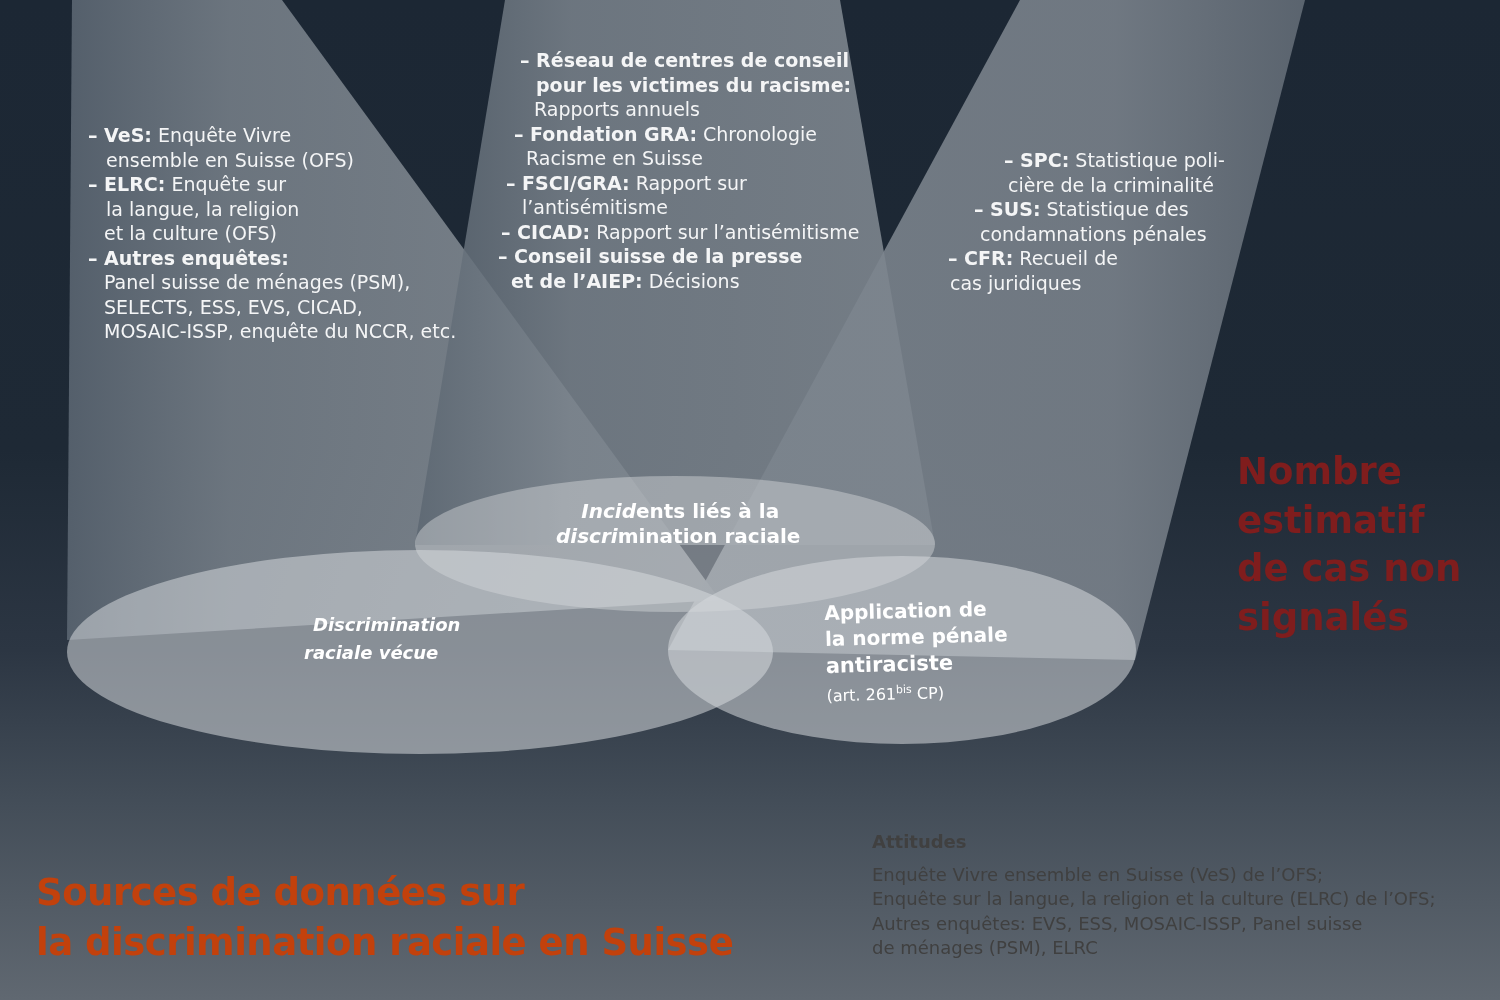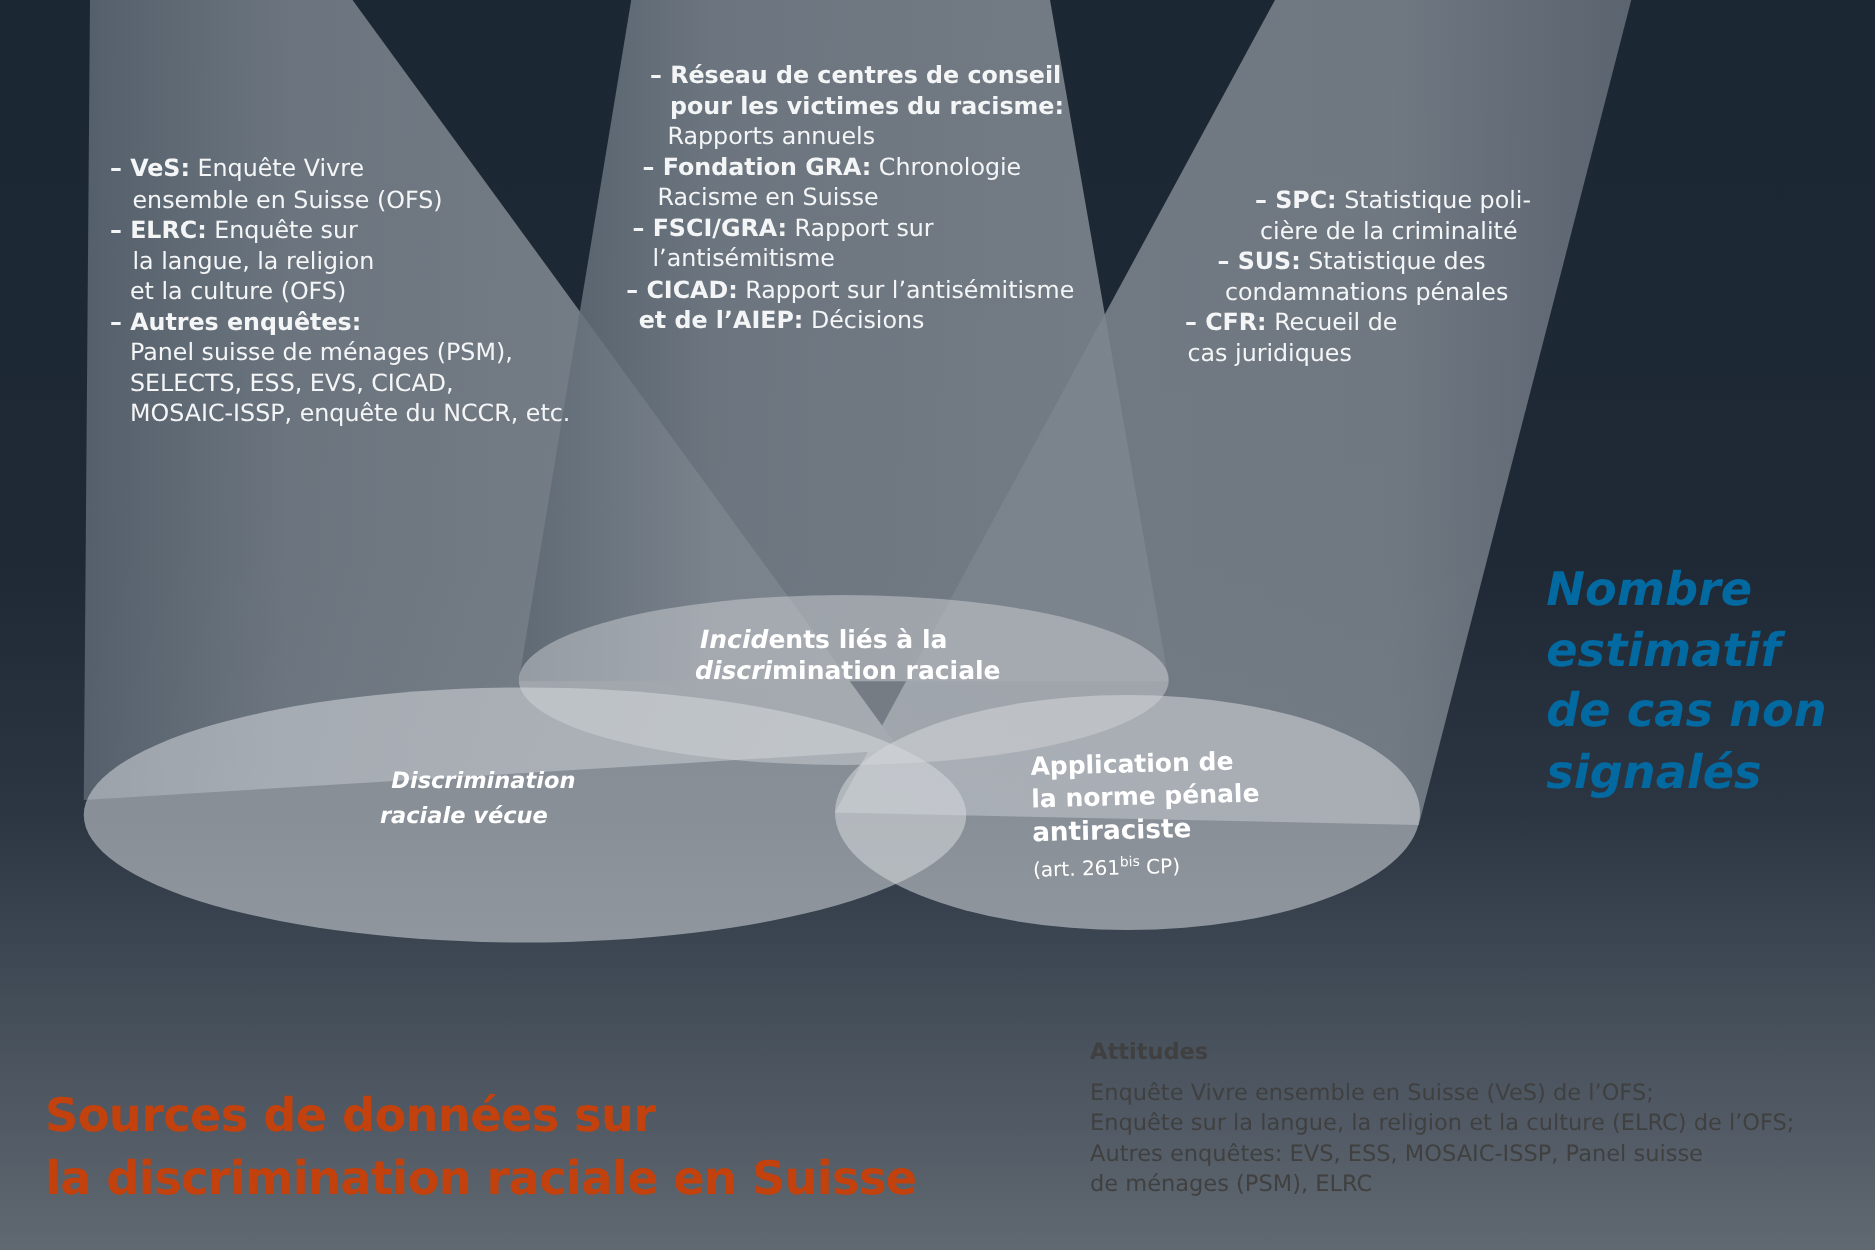--- a/index.html
+++ b/index.html
@@ -7,21 +7,21 @@
     width: 1500px; height: 1000px; overflow: hidden; position: relative;
     background: linear-gradient(to bottom, #1c2734 0%, #1e2935 45%, #2c3643 65%, #434d58 80%, #606871 100%);
     font-family: "DejaVu Sans", "Liberation Sans", sans-serif;
     color: #ffffff;
   }
   svg.stage { position: absolute; left: 0; top: 0; }
   .block { position: absolute; font-size: 19px; line-height: 24.5px; color: #f4f5f6; }
   .block b { font-weight: bold; }
   .label { position: absolute; font-weight: bold; color: #ffffff; }
   .ital { font-style: italic; }
-  #big-right { position: absolute; left: 1237px; top: 448px; font-size: 37px; line-height: 48.5px; font-weight: bold; color: #0369a1; font-style: italic; }
+  #big-right { position: absolute; left: 1237px; top: 448px; font-size: 37px; line-height: 48.5px; font-weight: bold; color: #7f1d1d; }
   #title { position: absolute; left: 36px; top: 868px; font-size: 37px; line-height: 50px; font-weight: bold; color: #c2410c; letter-spacing: -0.5px; }
   #attitudes { position: absolute; left: 872px; top: 830px; font-size: 18px; line-height: 24.5px; color: #404040; }
   #attitudes .head { font-weight: bold; margin-bottom: 8px; }
   sup { font-size: 11px; }
 </style>
 </head>
 <body>
 
 <svg class="stage" width="1500" height="1000" viewBox="0 0 1500 1000">
   <defs>
@@ -65,33 +65,34 @@
 
 <div class="block" style="left:498px; top:48px;">
   <div style="padding-left:22px"><b>– Réseau de centres de conseil</b></div>
   <div style="padding-left:38px"><b>pour les victimes du racisme:</b></div>
   <div style="padding-left:36px">Rapports annuels</div>
   <div style="padding-left:16px"><b>– Fondation GRA:</b><span> Chronologie</span></div>
   <div style="padding-left:28px">Racisme en Suisse</div>
   <div style="padding-left:8px"><b>– FSCI/GRA:</b><span> Rapport sur</span></div>
   <div style="padding-left:24px">l’antisémitisme</div>
   <div style="padding-left:3px"><b>– CICAD:</b><span> Rapport sur l’antisémitisme</span></div>
+  <div><b>– Conseil suisse de la presse</b></div>
   <div style="padding-left:13px"><b>et de l’AIEP:</b><span> Décisions</span></div>
 </div>
 
 <div class="block" style="left:948px; top:148px;">
   <div style="padding-left:56px"><b>– SPC:</b><span> Statistique poli-</span></div>
   <div style="padding-left:60px">cière de la criminalité</div>
   <div style="padding-left:26px"><b>– SUS:</b><span> Statistique des</span></div>
   <div style="padding-left:32px">condamnations pénales</div>
   <div><b>– CFR:</b><span> Recueil de</span></div>
   <div style="padding-left:2px">cas juridiques</div>
 </div>
 
-<div class="label" style="left:556px; top:499px; font-size:20px; line-height:25px;">
+<div class="label" style="left:556px; top:499px; font-size:20px; line-height:25px;text-align:center;">
   <div style="padding-left:4px"><span class="ital">Incid</span><span>ents liés à la</span></div>
   <div><span class="ital">discri</span><span>mination raciale</span></div>
 </div>
 
 <div class="label ital" style="left:304px; top:611px; font-size:18px; line-height:28px;">
   <div style="padding-left:9px">Discrimination</div>
   <div>raciale vécue</div>
 </div>
 
 <div class="label" style="left:824px; top:600px; font-size:20px; line-height:26px; transform: rotate(-1.5deg); transform-origin: left top;">

